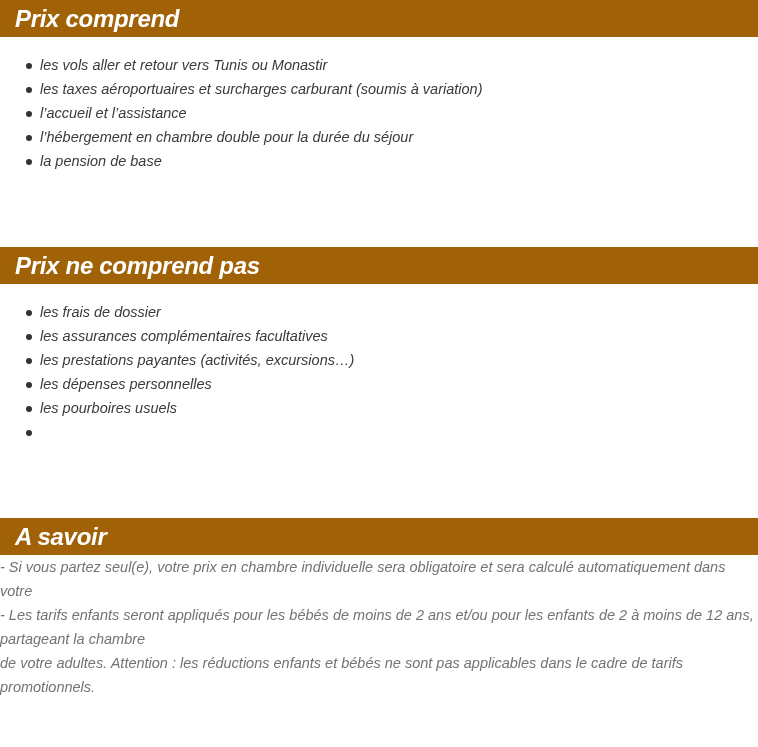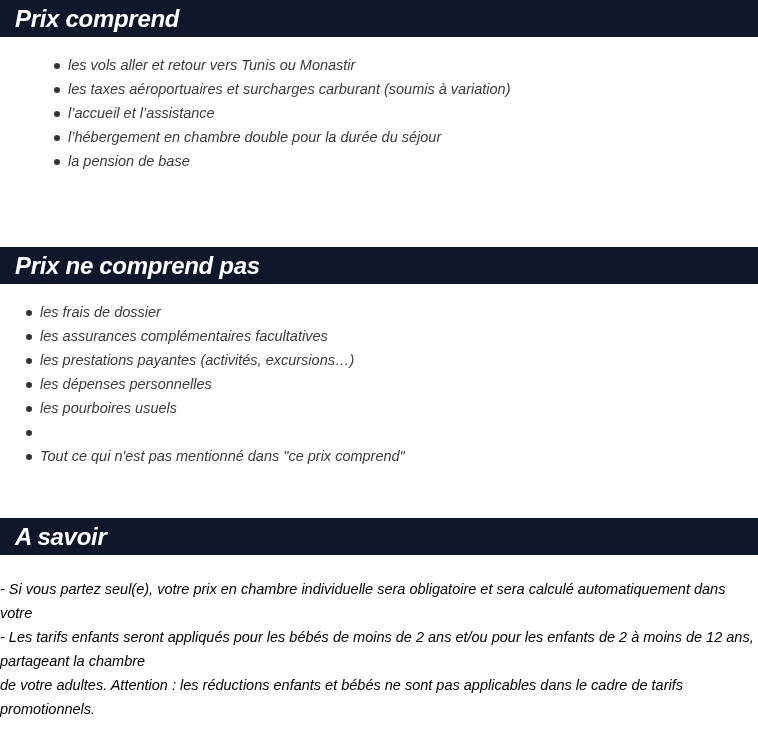--- a/index.html
+++ b/index.html
@@ -1,53 +1,52 @@
 <!DOCTYPE html>
 <html><head>
 <meta charset="utf-8">
 <style>
   html, body { margin:0; padding:0; background:#ffffff; }
   body { width:758px; height:747px; overflow:hidden; font-family:"Liberation Sans", sans-serif; color:#3c3c3c; }
-  .section-header { background:#0f172a; height:37px; display:flex; align-items:center; padding-left:15px; box-sizing:border-box; }
+  .section-header { background:#a16207; height:37px; display:flex; align-items:center; padding-left:15px; box-sizing:border-box; }
   .section-header h2 { margin:0; color:#ffffff; font-style:italic; font-weight:bold; font-size:24px; letter-spacing:-0.3px; font-family:"Liberation Sans", sans-serif; }
   ul.items { list-style:none; margin:0; padding:0; padding-top:16px; }
   ul.items li { position:relative; padding-left:40px; height:24px; line-height:24px; font-style:italic; font-size:14.5px; color:#3a3a3a; white-space:nowrap; }
   ul.items li .bullet { position:absolute; left:26px; top:10px; width:6px; height:6px; border-radius:50%; background:#333; }
-  .note { padding-top:22px; font-style:italic; font-size:14.5px; line-height:24px; color:#000000; }
+  .note { padding-top:0; font-style:italic; font-size:14.5px; line-height:24px; color:#737373; }
   .note p { margin:0; }
 </style>
 </head>
 <body>
 
 <div>
   <div class="section-header">
     <h2>Prix comprend</h2>
   </div>
-  <ul class="items" style="height:174px;box-sizing:border-box;padding-left:28px;">
+  <ul class="items" style="height:174px;box-sizing:border-box;">
     <li><span class="bullet"></span><span>les vols aller et retour vers Tunis ou Monastir</span></li>
     <li><span class="bullet"></span><span>les taxes aéroportuaires et surcharges carburant (soumis à variation)</span></li>
     <li><span class="bullet"></span><span>l’accueil et l’assistance</span></li>
     <li><span class="bullet"></span><span>l’hébergement en chambre double pour la durée du séjour</span></li>
     <li><span class="bullet"></span><span>la pension de base</span></li>
   </ul>
   <div style="height:36px;"></div>
 </div>
 
 <div>
   <div class="section-header">
     <h2>Prix ne comprend pas</h2>
   </div>
   <ul class="items" style="height:198px;box-sizing:border-box;">
     <li><span class="bullet"></span><span>les frais de dossier</span></li>
     <li><span class="bullet"></span><span>les assurances complémentaires facultatives</span></li>
     <li><span class="bullet"></span><span>les prestations payantes (activités, excursions…)</span></li>
     <li><span class="bullet"></span><span>les dépenses personnelles</span></li>
     <li><span class="bullet"></span><span>les pourboires usuels</span></li>
     <li><span class="bullet"></span></li>
-    <li><span class="bullet"></span><span>Tout ce qui n'est pas mentionné dans "ce prix comprend"</span></li>
   </ul>
   <div style="height:36px;"></div>
 </div>
 
 <div>
   <div class="section-header">
     <h2>A savoir</h2>
   </div>
   <div class="note">
     <p>- Si vous partez seul(e), votre prix en chambre individuelle sera obligatoire et sera calculé automatiquement dans votre</p>

